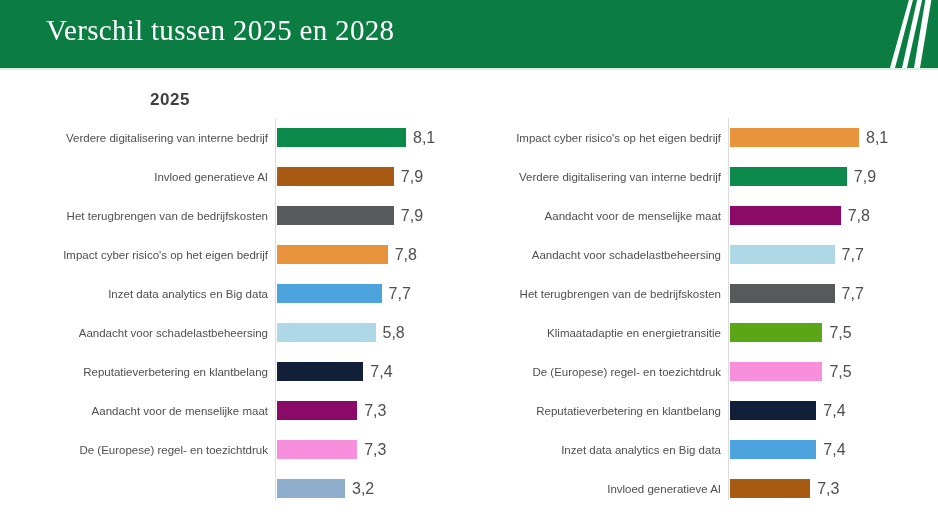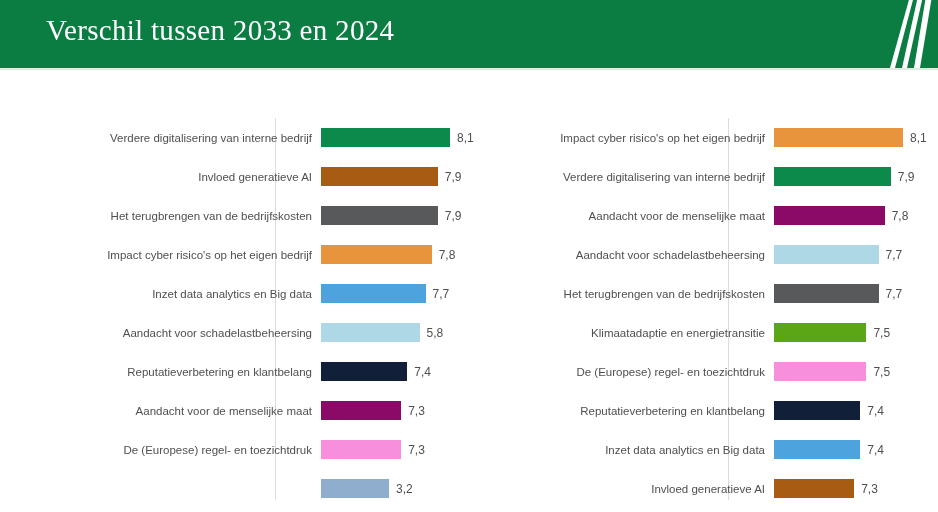--- a/index.html
+++ b/index.html
@@ -50,60 +50,61 @@
 
   .axis{
     position:absolute;top:48px;width:1px;height:382px;background:#dcdcdc;
   }
   .panel-left .axis{left:275px;}
   .panel-right .axis{left:259px;}
 
   .rows{position:absolute;top:48px;left:0;right:0;}
   .row{
     position:relative;height:39px;
-    display:flex;align-items:center;margin-left:44px;
+    display:flex;align-items:center;
   }
   .row-label{
     position:absolute;top:0;height:39px;
     display:flex;align-items:center;justify-content:flex-end;
     font-size:11.5px;color:#4f4f4f;white-space:nowrap;
   }
   .panel-left .row-label{left:0;width:268px;}
   .panel-right .row-label{left:0;width:252px;}
 
   .bar{
     position:absolute;top:10px;height:19px;
   }
   .panel-left .bar{left:277px;}
   .panel-right .bar{left:261px;}
 
   .bar-value{
     position:absolute;top:0;height:39px;
     display:flex;align-items:center;
-    font-size:12px;color:#4f4f4f;white-space:nowrap;
+    font-size:16px;color:#4f4f4f;white-space:nowrap;
   }
 </style>
 </head>
 <body>
 
 <div class="header">
-  <div class="header-title">Verschil tussen 2033 en 2024</div>
+  <div class="header-title">Verschil tussen 2025 en 2028</div>
   <div class="logo-mark">
     <svg width="70" height="72" viewBox="0 0 70 72">
       <polygon points="52,72 64,0 70,0 58,72" fill="#ffffff"></polygon>
       <polygon points="40,72 56,0 61,0 45,72" fill="#ffffff"></polygon>
       <polygon points="28,72 48,0 52,0 33,72" fill="#ffffff"></polygon>
     </svg>
   </div>
 </div>
 <div class="header-rule"></div>
 
 <div class="charts">
 
   <div class="panel panel-left">
+    <div class="panel-heading">2025</div>
     <div class="axis"></div>
     <div class="rows" id="rows-left">
         <div class="row">
           <div class="row-label">Verdere digitalisering van interne bedrijf</div>
           <div class="bar" style="width: 129px; background: rgb(11, 138, 75);"></div>
           <div class="bar-value" style="left: 413px;">8,1</div>
         </div>
         <div class="row">
           <div class="row-label">Invloed generatieve AI</div>
           <div class="bar" style="width: 116.8px; background: rgb(168, 92, 19);"></div>

